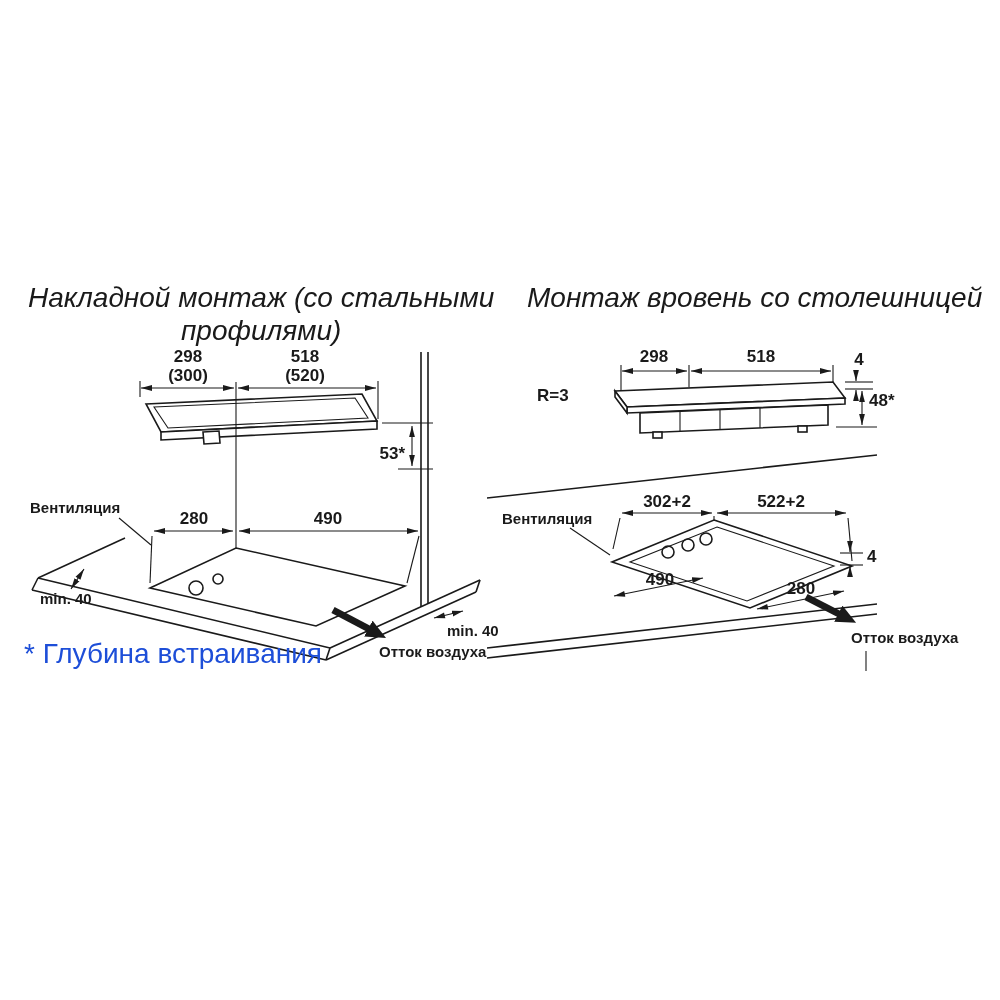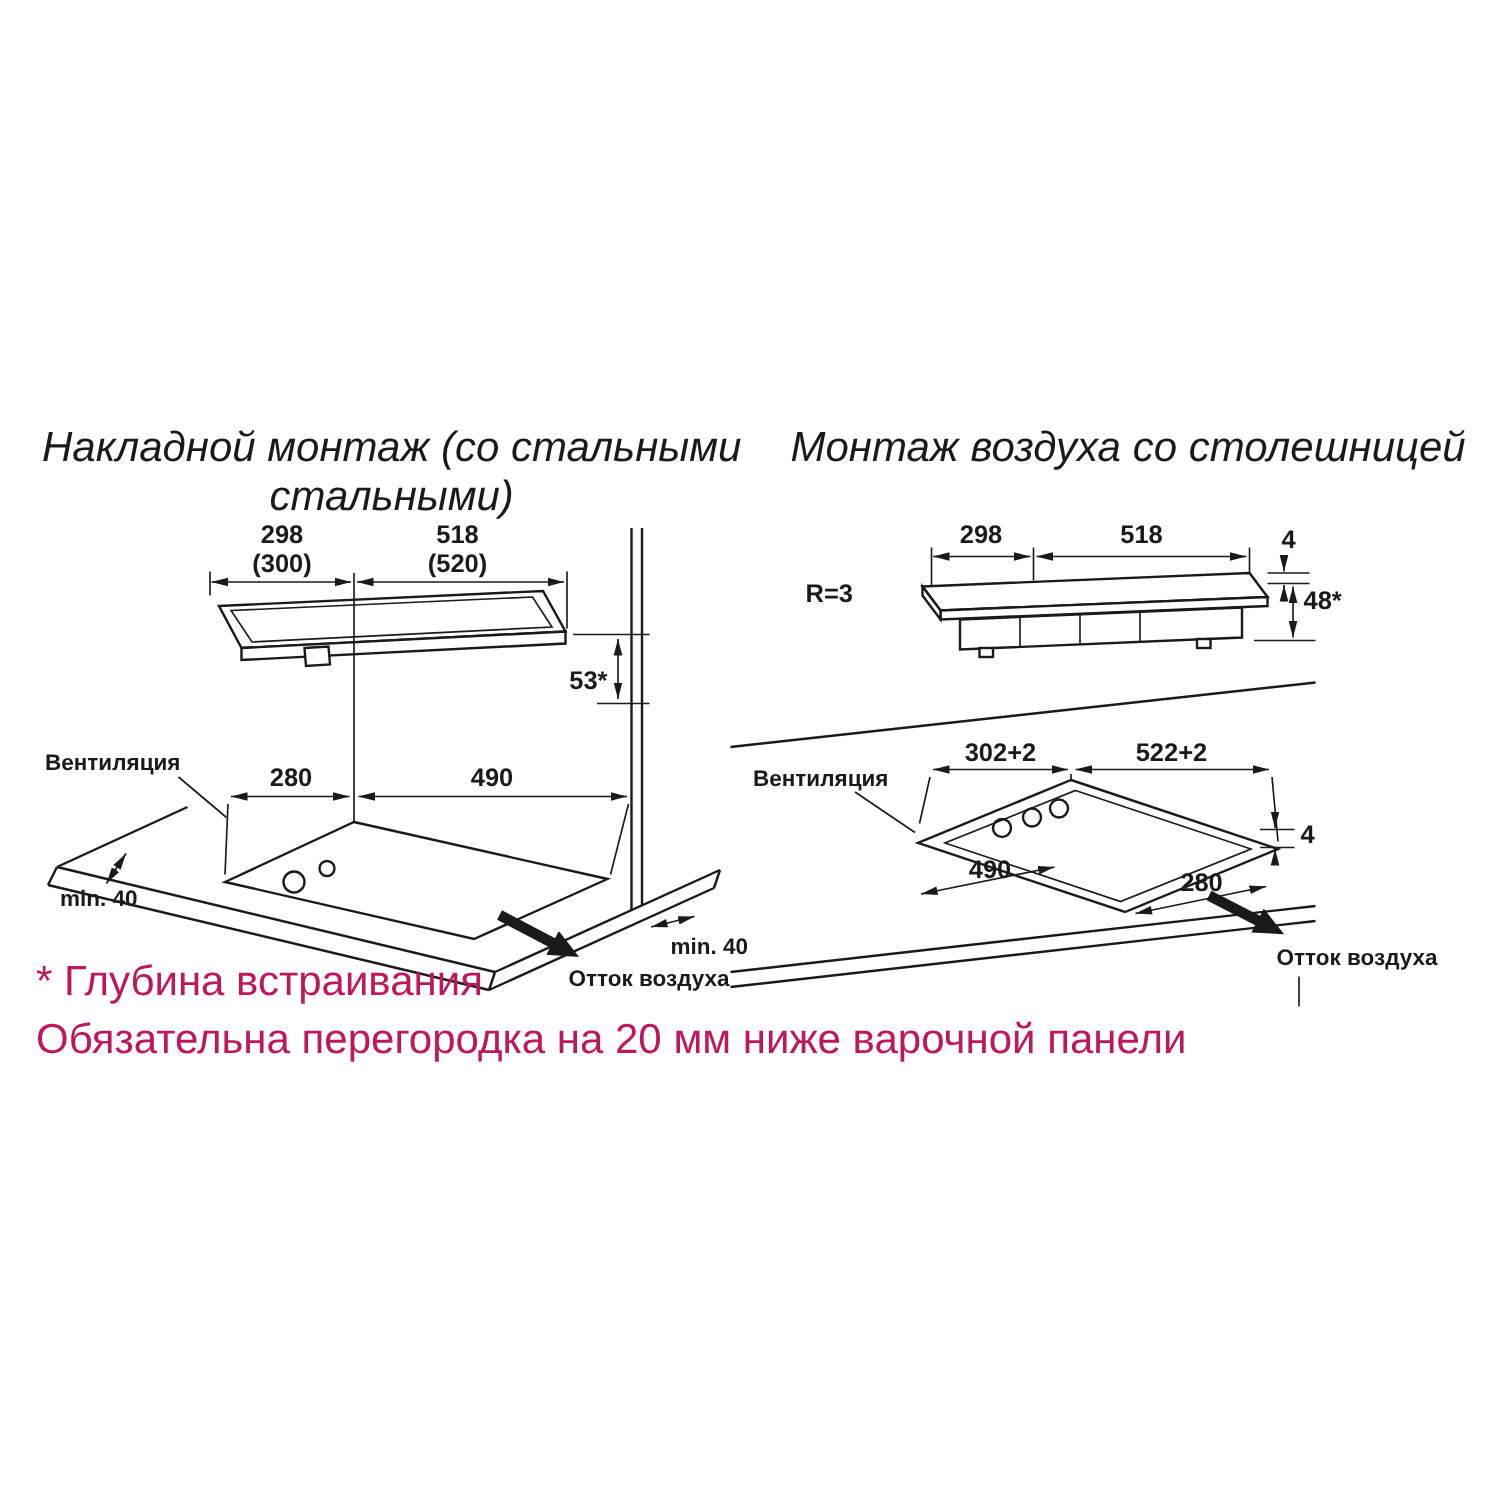--- a/index.html
+++ b/index.html
@@ -1,20 +1,20 @@
 <!DOCTYPE html>
 <html><head>
 <meta charset="utf-8">
 <style>
   html,body{margin:0;padding:0;background:#fff;}
   #page{position:relative;width:1000px;height:1000px;background:#fff;overflow:hidden;
         font-family:"Liberation Sans",sans-serif;color:#1a1a1a;}
   #drawing{position:absolute;left:0;top:0;}
   .title{position:absolute;font:italic 28px/1.18 "Liberation Sans",sans-serif;color:#1a1a1a;white-space:nowrap;text-align:center;}
-  .footnote{position:absolute;font:28px/1.2 "Liberation Sans",sans-serif;color:#be185d;white-space:nowrap;}
+  .footnote{position:absolute;font:28px/1.2 "Liberation Sans",sans-serif;color:#1d4ed8;white-space:nowrap;}
   
   .s{stroke:#1a1a1a;stroke-width:1.1;fill:none;}
   .m{stroke:#1a1a1a;stroke-width:1.6;fill:none;}
   .mw{stroke:#1a1a1a;stroke-width:1.6;fill:#ffffff;}
   .thick{stroke:#1a1a1a;stroke-width:7;fill:none;}
   text{fill:#1a1a1a;stroke:none;font-family:"Liberation Sans",sans-serif;}
   .dim{font-size:17px;font-weight:bold;}
   .lbl{font-size:15px;font-weight:bold;}
 </style>
 </head>
@@ -200,19 +200,18 @@
 
         <line class="thick" x1="806" y1="597" x2="841" y2="615" marker-end="url(#abig)"></line>
         <text class="lbl" x="851" y="643">Отток воздуха</text>
         <line class="s" x1="866" y1="651" x2="866" y2="671"></line>
       </g>
     </g>
   </svg>
 
   <div class="title" style="left:28px;top:281px;">
     <div>Накладной монтаж (со стальными</div>
-    <div>стальными)</div>
+    <div>профилями)</div>
   </div>
-  <div class="title" style="left:527px;top:281px;">Монтаж воздуха со столешницей</div>
+  <div class="title" style="left:527px;top:281px;">Монтаж вровень со столешницей</div>
 
   <div class="footnote" style="left:24px;top:637px;">* Глубина встраивания</div>
-  <div class="footnote" style="left:24px;top:676px;">Обязательна перегородка на 20 мм ниже варочной панели</div>
 </div>
 
 </body></html>

